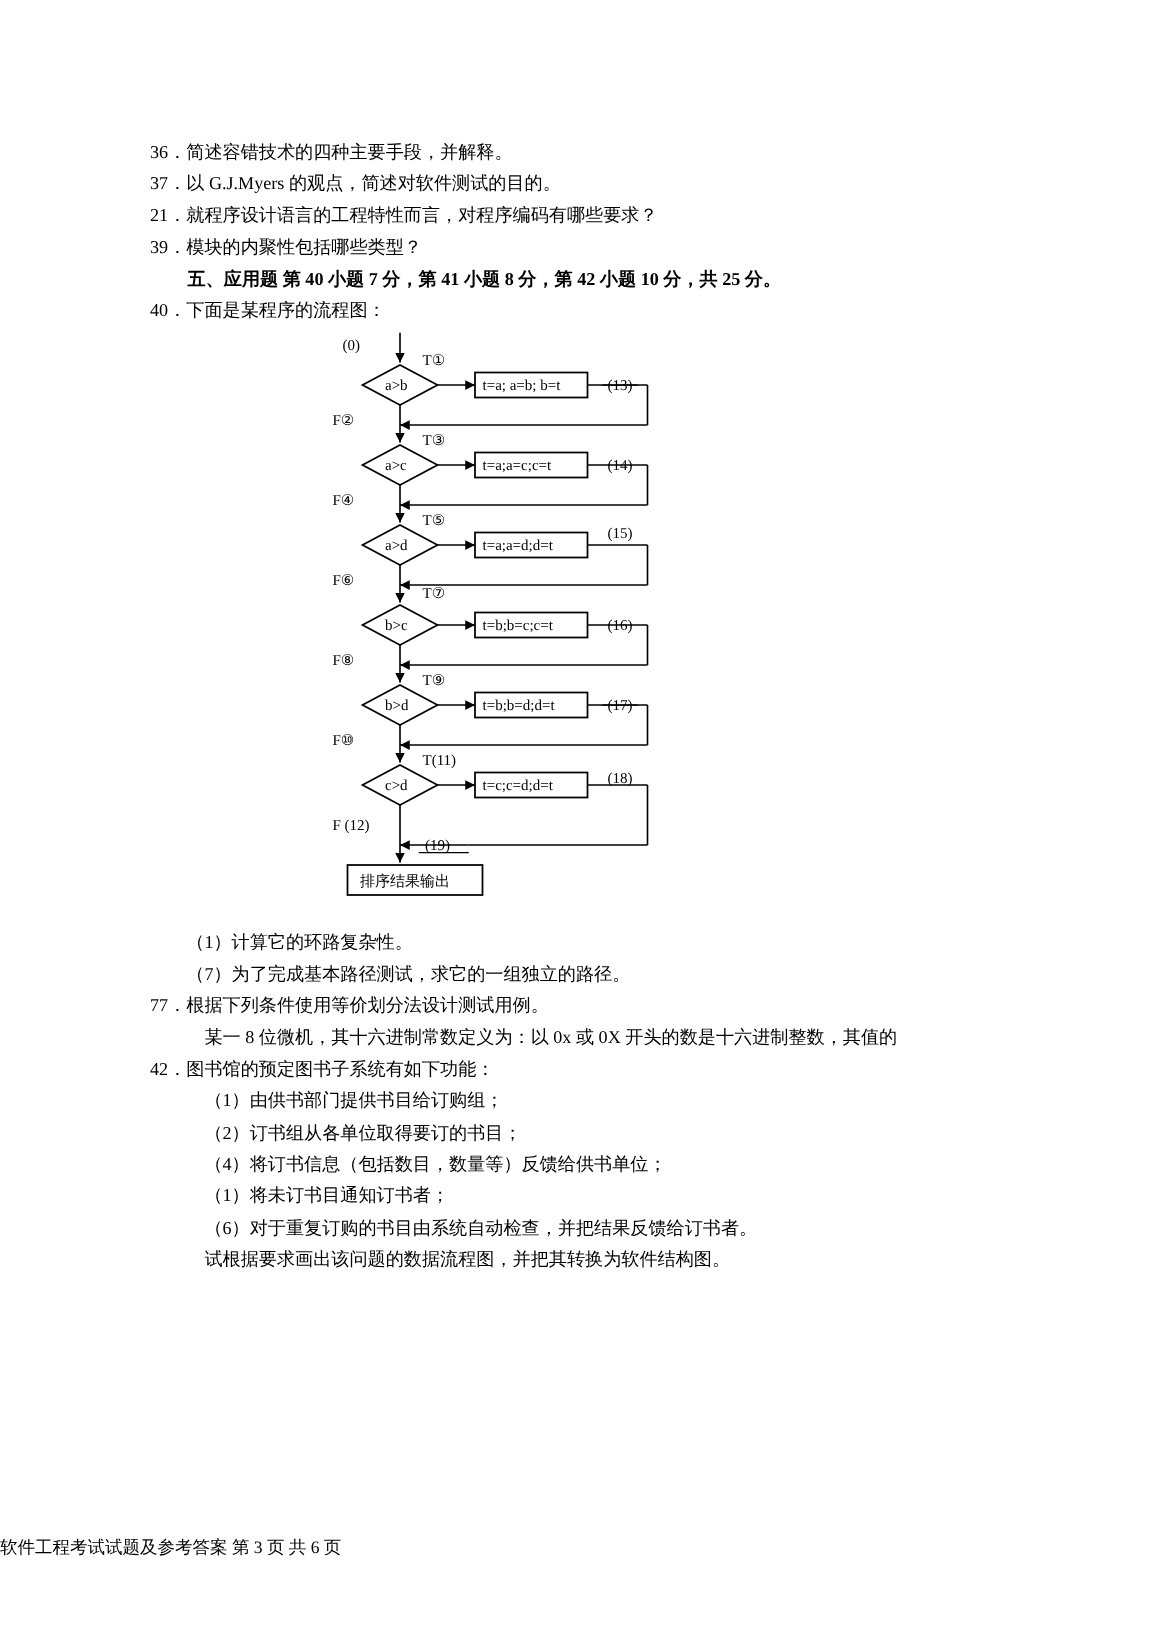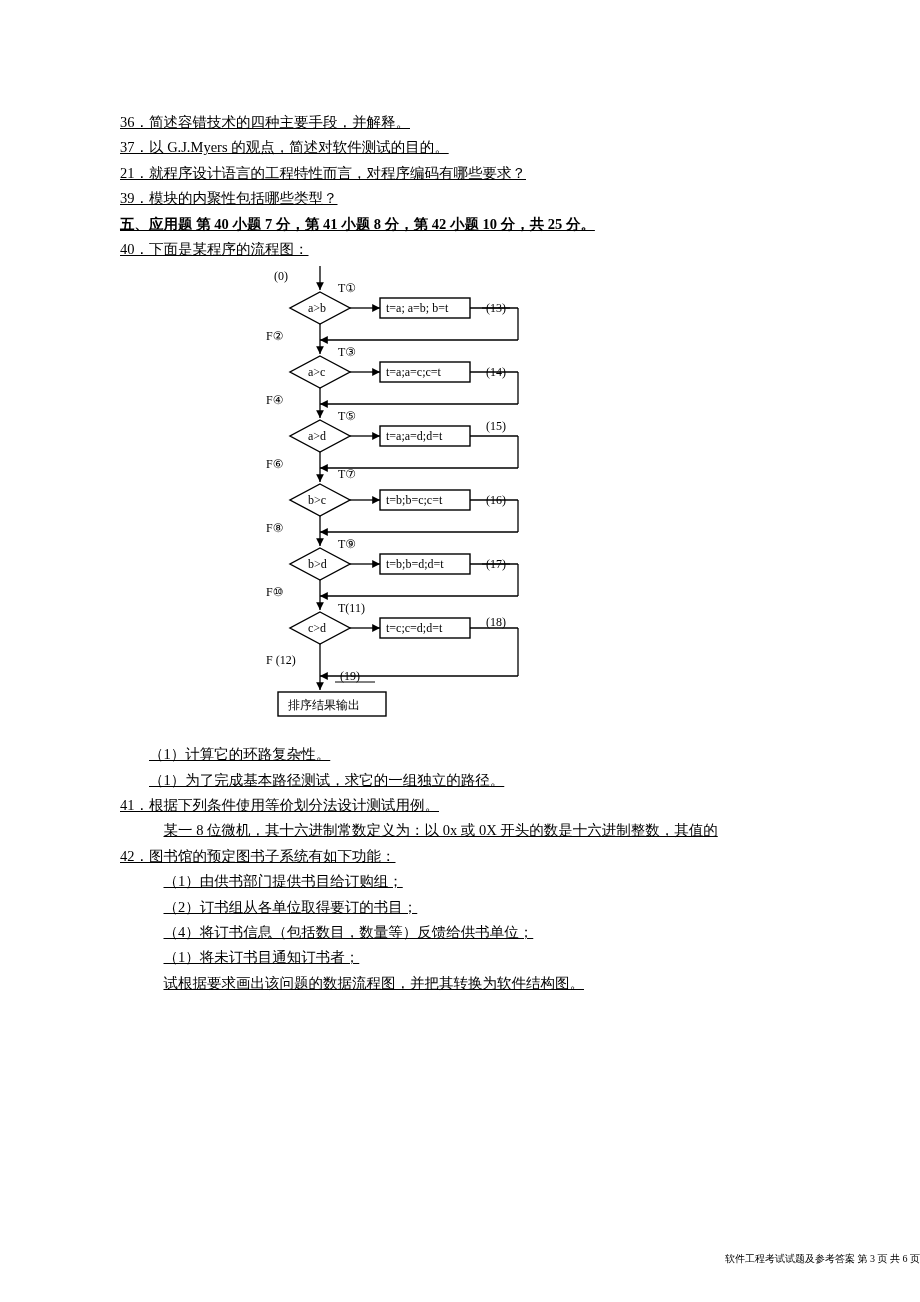--- a/index.html
+++ b/index.html
@@ -10,51 +10,51 @@
       background: #fff;
       margin: 0;
       padding: 0;
     }
     .page {
       width: 920px;
       min-height: 1302px;
       box-sizing: border-box;
       padding: 110px 120px 30px 120px;
       position: relative;
-      text-decoration: underline;
     }
     .content p {
       margin: 0;
       text-align: left;
     }
     .content .indent1 {
       padding-left: 2em;
     }
     .content .indent2 {
       padding-left: 3em;
     }
     .content .bold {
       font-weight: bold;
+      margin-left: 30px;
     }
     .flowchart-wrap {
       width: 100%;
       text-align: left;
       padding-left: 140px;
       margin: 4px 0 6px 0;
     }
     .flow-svg {
       display: block;
     }
     .footer {
       position: absolute;
-      bottom: 35px;
+      bottom: 51px;
       width: 100%;
       left: 0;
-      text-align: right;
-      font-size: 10px;
+      text-align: left;
+      font-size: 14px;
     }
 
     
     .flow-svg text {
       font-family: "SimSun", "宋体", serif;
       font-size: 12px;
       fill: #000;
     }
     .flow-svg .node,
     .flow-svg .rect,
@@ -190,27 +190,28 @@
         <text x="80" y="414">(19)</text>
         <line class="thin edge" x1="75" y1="416" x2="115" y2="416"></line>
         <line class="edge" x1="114" y1="410" x2="60" y2="410" marker-end="url(#arr)"></line>
 
         <rect class="rect" x="18" y="426" width="108" height="24"></rect>
         <text x="28" y="443" font-size="13">排序结果输出</text>
       </svg>
     </div>
 
     <p class="indent1">（1）计算它的环路复杂性。</p>
-    <p class="indent1">（1）为了完成基本路径测试，求它的一组独立的路径。</p>
-    <p>41．根据下列条件使用等价划分法设计测试用例。</p>
+    <p class="indent1">（7）为了完成基本路径测试，求它的一组独立的路径。</p>
+    <p>77．根据下列条件使用等价划分法设计测试用例。</p>
     <p class="indent2">某一 8 位微机，其十六进制常数定义为：以 0x 或 0X 开头的数是十六进制整数，其值的</p>
     <p>42．图书馆的预定图书子系统有如下功能：</p>
     <p class="indent2">（1）由供书部门提供书目给订购组；</p>
     <p class="indent2">（2）订书组从各单位取得要订的书目；</p>
     <p class="indent2">（4）将订书信息（包括数目，数量等）反馈给供书单位；</p>
     <p class="indent2">（1）将未订书目通知订书者；</p>
+    <p class="indent2">（6）对于重复订购的书目由系统自动检查，并把结果反馈给订书者。</p>
     <p class="indent2">试根据要求画出该问题的数据流程图，并把其转换为软件结构图。</p>
   </div>
 
   <div class="footer">
     <span>软件工程考试试题及参考答案   第 3 页 共 6 页</span>
   </div>
 </div>
 
 </body></html>

